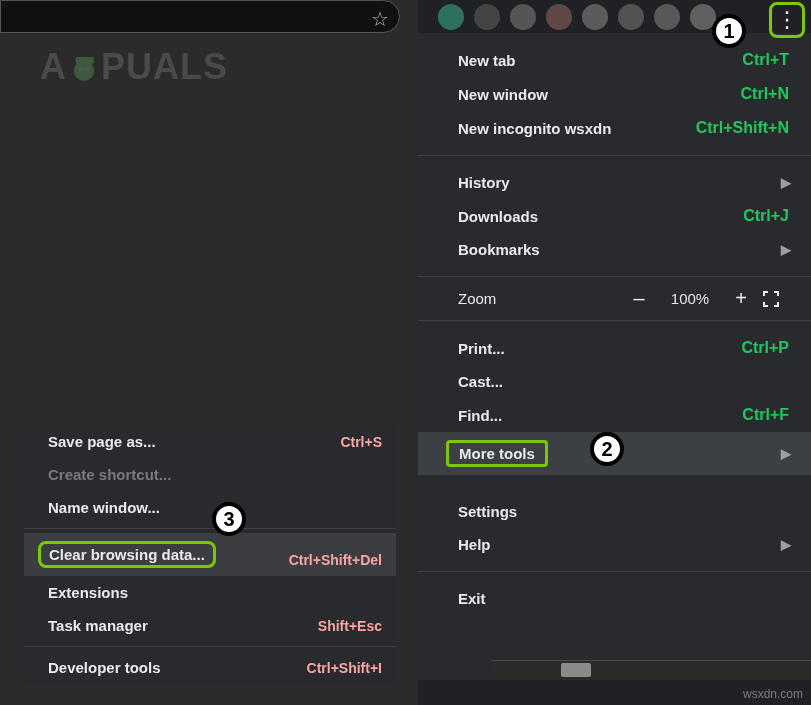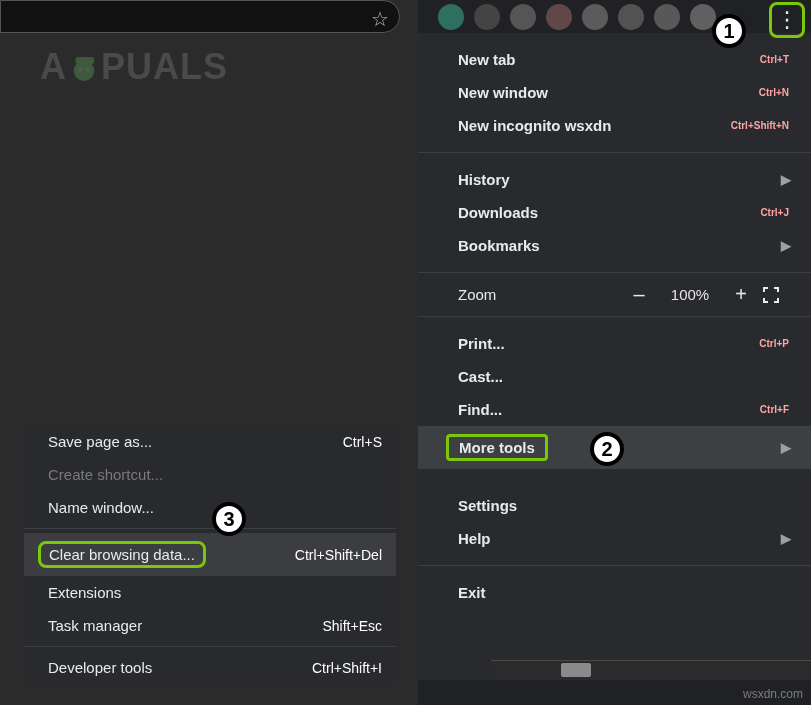--- a/index.html
+++ b/index.html
@@ -46,37 +46,39 @@
   .logo-head {
     display: inline-block;
     width: 34px; height: 34px;
     vertical-align: middle;
   }
   .submenu {
     position: absolute;
     left: 24px; top: 425px;
     width: 372px;
     background: #292a2d;
+    font-weight: bold;
   }
   .sm-row {
     display: flex;
     align-items: center;
     justify-content: space-between;
     padding: 8px 14px 8px 24px;
     color: #e8eaed;
   }
   .sm-row.disabled { color: #7a7a7a; text-align: center; }
   .sm-sep {
     height: 1px;
     background: #3c4043;
     margin: 4px 0;
   }
-  .sm-sc { color: #ffffff; font-size: 14px; }
+  .sm-sc { color: #fca5a5; font-size: 14px; }
   .sm-row.hi {
     background: #3c3d40;
+    align-items: flex-end;
   }
   .clear-hl {
     border: 3px solid #7ac70c;
     border-radius: 8px;
     padding: 2px 8px;
     margin-left: -10px;
     display: inline-block;
   }
   .main-menu {
     position: absolute;
@@ -116,21 +118,21 @@
     z-index:50;
   }
   .mm-section { padding: 10px 0; font-weight: bold; }
   .mm-row {
     display:flex;
     align-items:center;
     justify-content:space-between;
     padding: 8px 22px 8px 40px;
     position:relative;
   }
-  .mm-row .sc { color:#fca5a5; font-size:10px; }
+  .mm-row .sc { color:#22c55e; font-size:16px; }
   .mm-sep { height:1px; background:#3c4043; }
   .submenu-arrow {
     position:absolute; right:20px;
     color:#9aa0a6; font-size:13px;
   }
   .zoom-row {
     display:flex; align-items:center;
     padding: 10px 24px 10px 40px;
     border-top:1px solid #3c4043;
     border-bottom:1px solid #3c4043;

